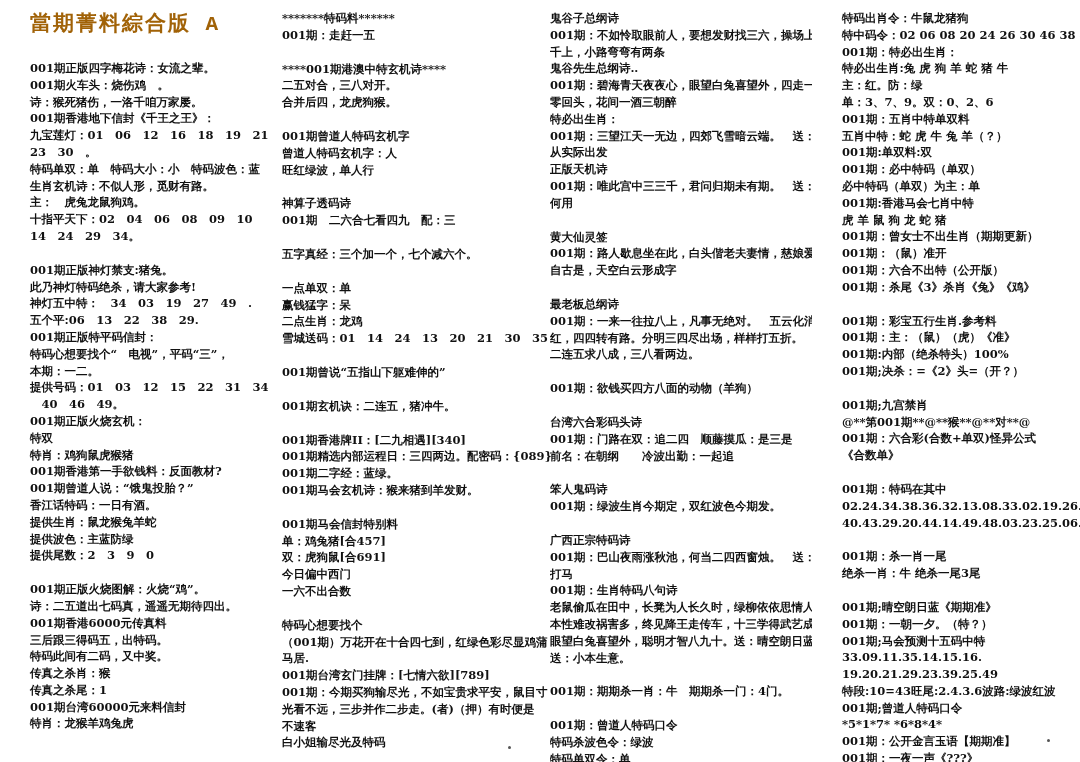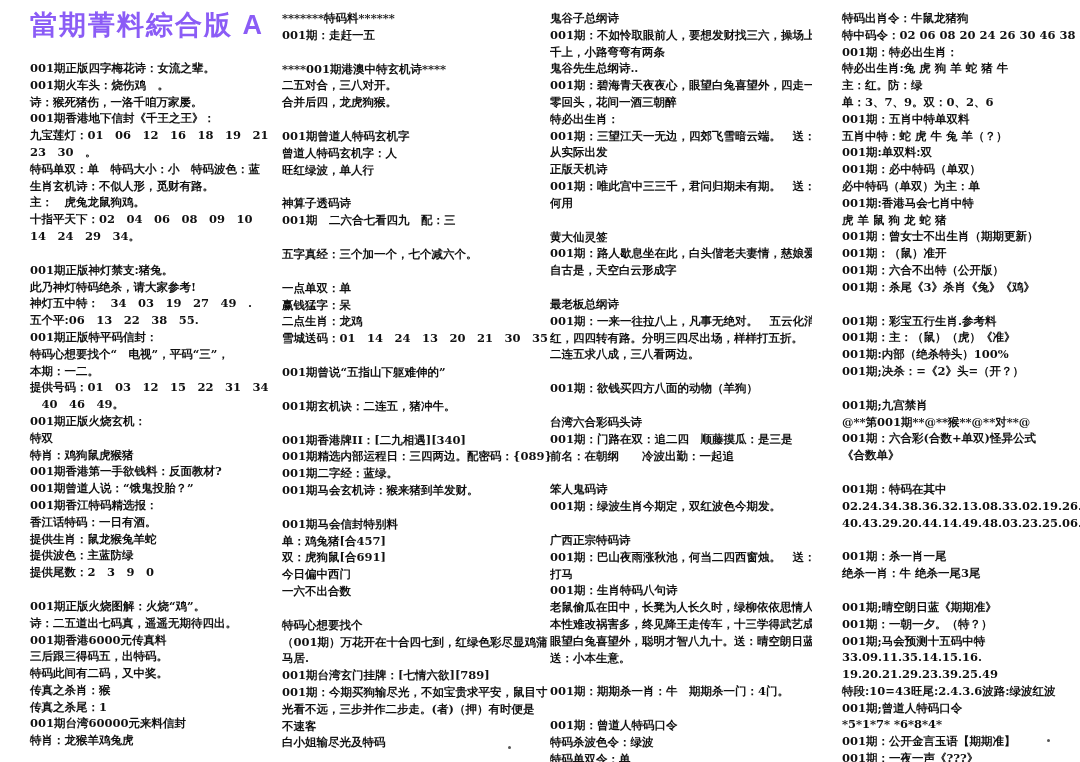--- a/index.html
+++ b/index.html
@@ -11,23 +11,23 @@
     .col {
       position: absolute; top: 0;
       font-size: 11.5px; line-height: 16.8px; font-weight: bold;
       white-space: nowrap;
     }
     .col1 { left: 30px; top: 12px; width: 240px; }
     .col2 { left: 282px; top: 10px; width: 258px; }
     .col3 { left: 550px; top: 10px; width: 262px; overflow: hidden; }
     .col4 { left: 842px; top: 10px; width: 238px; }
     .title {
-      font-size: 27px; line-height: 34px; font-weight: bold;
-      font-family: Liberation Sans, sans-serif;
-      letter-spacing: 2px; margin-bottom: 22px; color: #8b5cf6;
+      font-size: 21px; line-height: 34px; font-weight: bold;
+      font-family: Liberation Mono, monospace;
+      letter-spacing: 2px; margin-bottom: 22px; color: #a16207;
     }
     .block { margin-bottom: 17px; }
     .line { display: block; }
     .col3 .line { white-space: nowrap; }
     .smudge { position: absolute; width: 3px; height: 3px; background: #555; border-radius: 50%; }
   </style>
 </head>
 <body>
 
 <h1 class="title" style="position:absolute;left:30px;top:8px;margin:0;">當期菁料綜合版 A</h1>
@@ -43,32 +43,31 @@
       <span class="line">特码单双：单　特码大小：小　特码波色：蓝</span>
       <span class="line">生肖玄机诗：不似人形，觅财有路。</span>
       <span class="line">主：　虎兔龙鼠狗鸡。</span>
       <span class="line">十指平天下：02　04　06　08　09　10</span>
       <span class="line">14　24　29　34。</span>
     </div>
     <div class="block">
       <span class="line">001期正版神灯禁支:猪兔。</span>
       <span class="line">此乃神灯特码绝杀，请大家参考!</span>
       <span class="line">神灯五中特：　34　03　19　27　49　.</span>
-      <span class="line">五个平:06　13　22　38　55.</span>
+      <span class="line">五个平:06　13　22　38　29.</span>
       <span class="line">001期正版特平码信封：</span>
       <span class="line">特码心想要找个“　电视”，平码“三”，</span>
       <span class="line">本期：一二。</span>
       <span class="line">提供号码：01　03　12　15　22　31　34</span>
       <span class="line">　40　46　49。</span>
       <span class="line">001期正版火烧玄机：</span>
       <span class="line">特双</span>
       <span class="line">特肖：鸡狗鼠虎猴猪</span>
       <span class="line">001期香港第一手欲钱料：反面教材?</span>
       <span class="line">001期曾道人说：“饿鬼投胎？”</span>
-      <span class="line">001期香江特码精选报：</span>
       <span class="line">香江话特码：一日有酒。</span>
       <span class="line">提供生肖：鼠龙猴兔羊蛇</span>
       <span class="line">提供波色：主蓝防绿</span>
       <span class="line">提供尾数：2　3　9　0</span>
     </div>
     <div class="block">
       <span class="line">001期正版火烧图解：火烧“鸡”。</span>
       <span class="line">诗：二五道出七码真，遥遥无期待四出。</span>
       <span class="line">001期香港6000元传真料</span>
       <span class="line">三后跟三得码五，出特码。</span>

